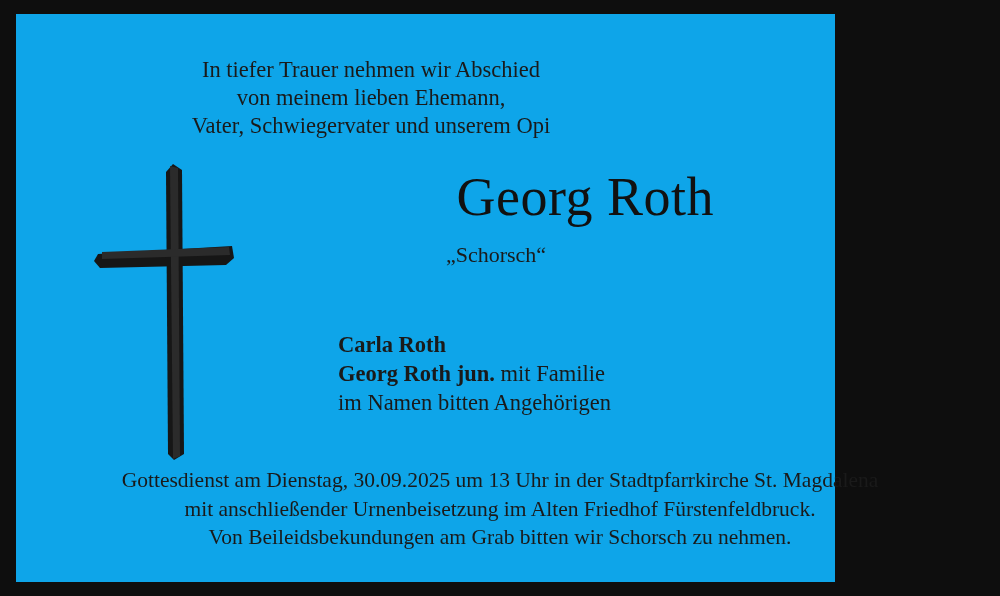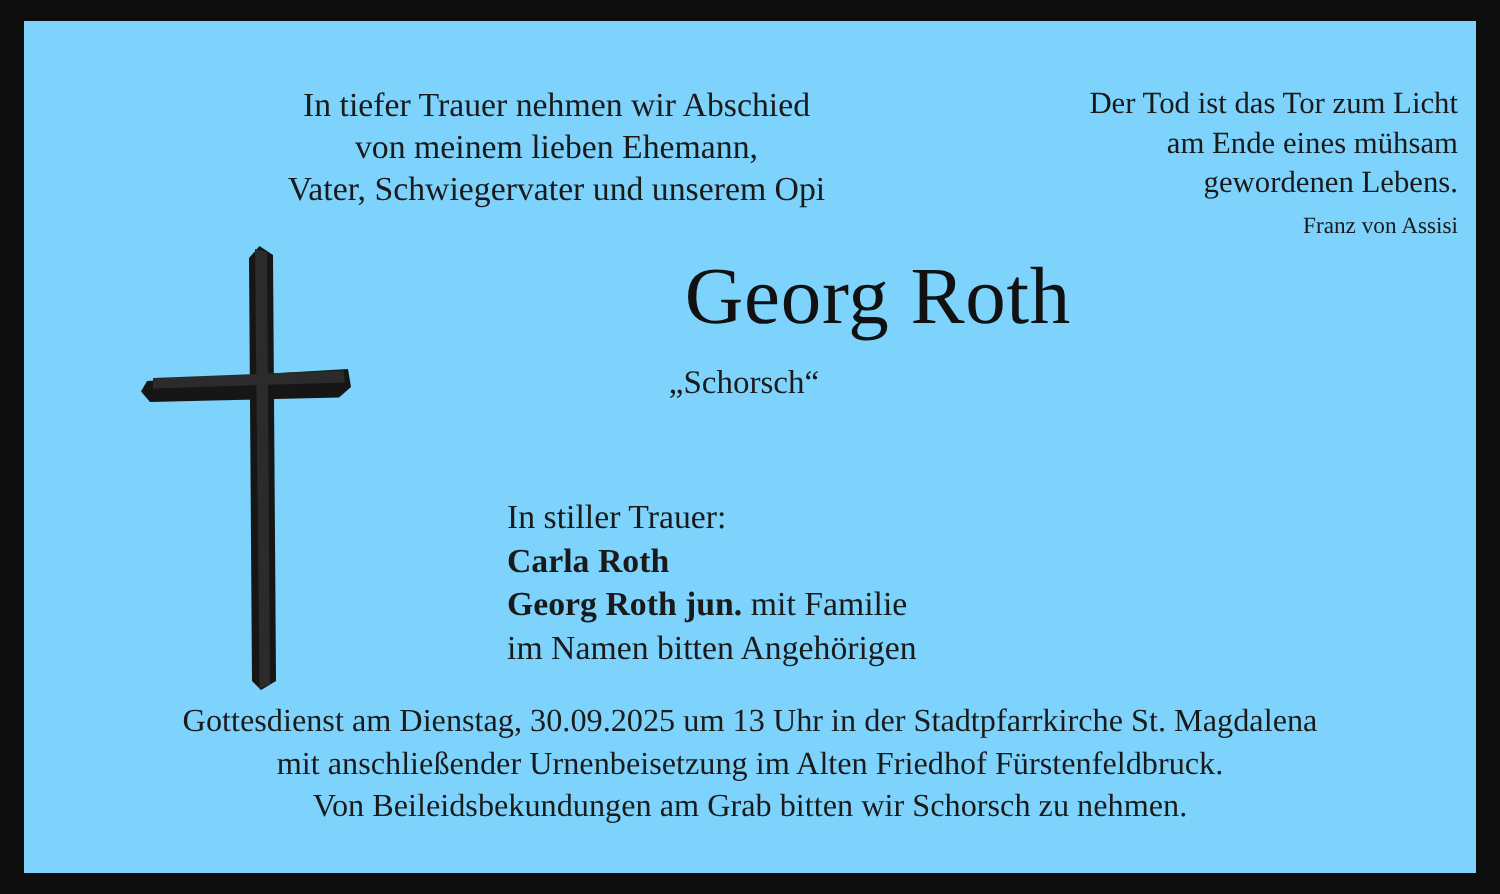--- a/index.html
+++ b/index.html
@@ -10,23 +10,23 @@
   body {
     width: 1000px;
     height: 596px;
     overflow: hidden;
     font-family: "Liberation Serif", serif;
   }
   .obituary {
     position: absolute;
     left: 16px;
     top: 14px;
-    width: 968px;
+    width: 819px;
     height: 568px;
-    background: #7dd3fc;
+    background: #0ea5e9;
     box-sizing: border-box;
   }
   .top-section {
     position: relative;
     height: 440px;
   }
   .intro {
     position: absolute;
     left: 120px;
     top: 42px;
@@ -117,41 +117,34 @@
 <div class="obituary">
 
   <div class="top-section">
 
     <div class="intro">
       <div>In tiefer Trauer nehmen wir Abschied</div>
       <div>von meinem lieben Ehemann,</div>
       <div>Vater, Schwiegervater und unserem Opi</div>
     </div>
 
-    <div class="quote">
-      <div>Der Tod ist das Tor zum Licht</div>
-      <div>am Ende eines mühsam</div>
-      <div>gewordenen Lebens.</div>
-      <div class="quote-author">Franz von Assisi</div>
-    </div>
 
     <div class="cross-wrap">
       <svg width="180" height="300" viewBox="0 0 180 300" xmlns="http://www.w3.org/2000/svg">
         <polygon points="99,2 108,8 110,292 100,298 94,292 92,10" fill="#161616"></polygon>
         <polygon points="24,92 158,84 160,96 152,103 26,106 20,99" fill="#161616"></polygon>
         <polygon points="96,4 104,6 106,294 99,297" fill="#2b2b2b"></polygon>
         <polygon points="28,90 155,85 156,93 28,97" fill="#2b2b2b"></polygon>
       </svg>
     </div>
 
     <div class="name">Georg Roth</div>
     <div class="nickname">„Schorsch“</div>
 
     <div class="mourners">
-      <div>In stiller Trauer:</div>
       <div class="bold">Carla Roth</div>
       <div><span class="bold">Georg Roth jun.</span><span> mit Familie</span></div>
       <div>im Namen bitten Angehörigen</div>
     </div>
   </div>
 
   <div class="service">
     <div>Gottesdienst am Dienstag, 30.09.2025 um 13 Uhr in der Stadtpfarrkirche St. Magdalena</div>
     <div>mit anschließender Urnenbeisetzung im Alten Friedhof Fürstenfeldbruck.</div>
     <div>Von Beileidsbekundungen am Grab bitten wir Schorsch zu nehmen.</div>

